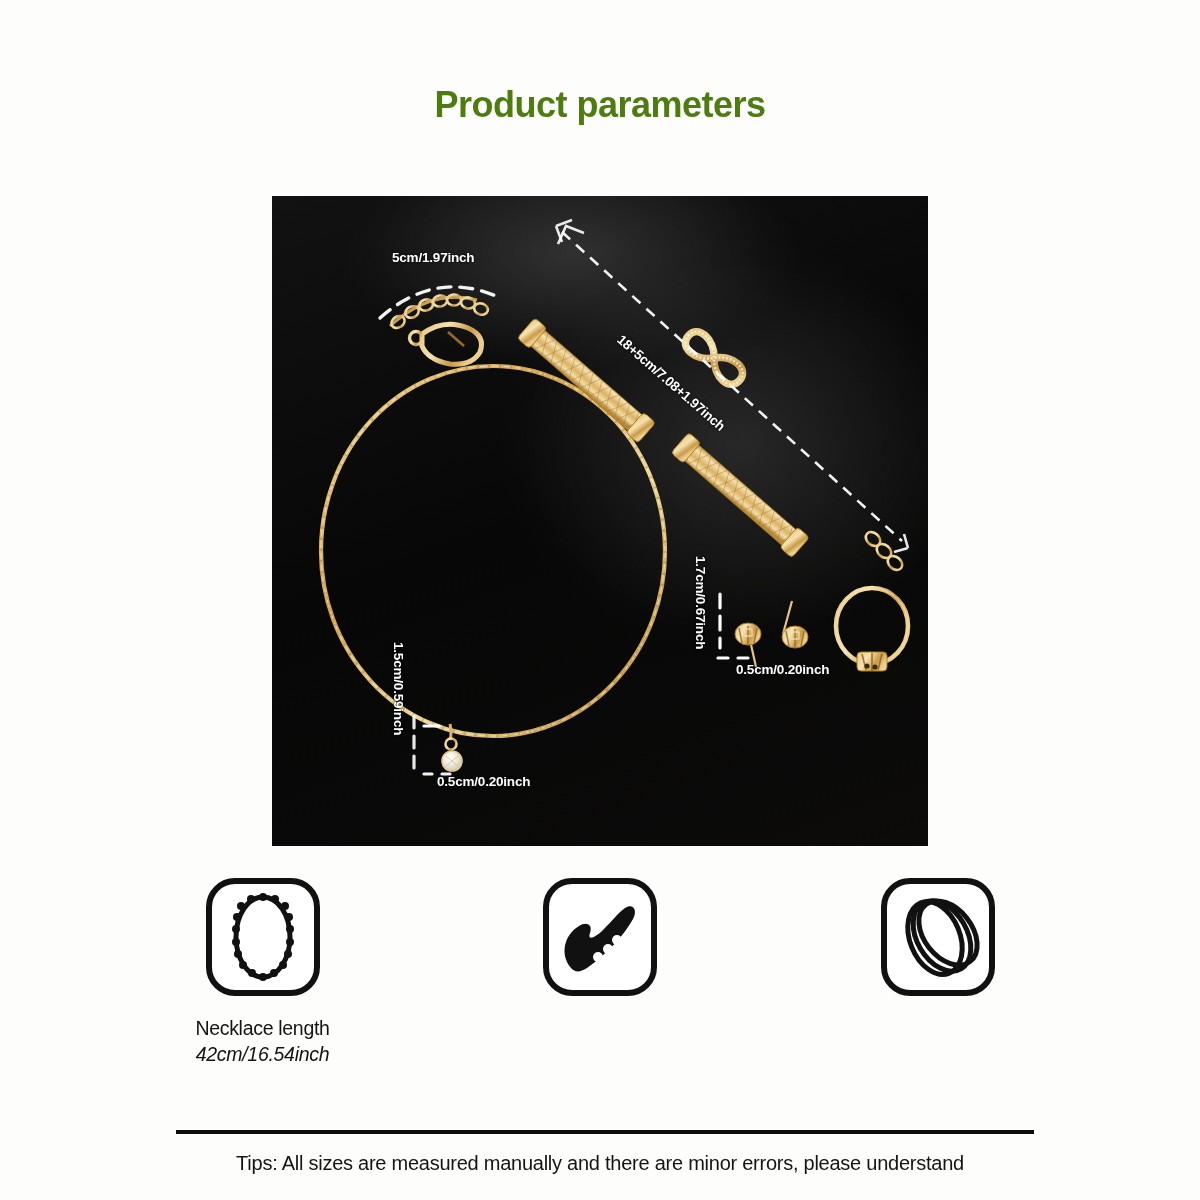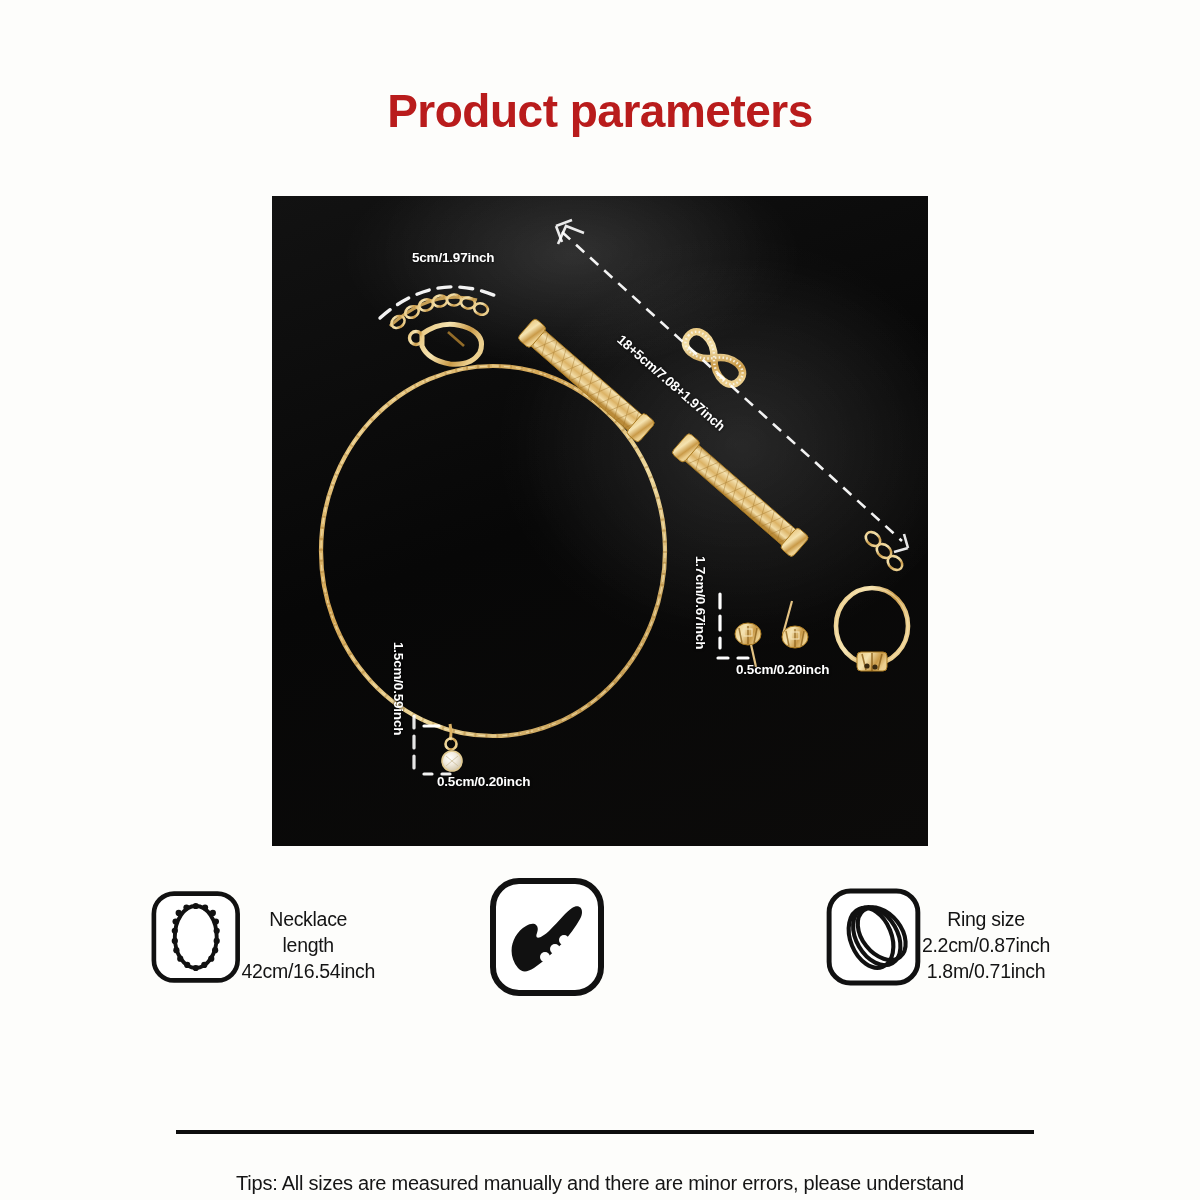--- a/index.html
+++ b/index.html
@@ -15,24 +15,24 @@
     position: relative;
   }
 
   
   .page-title {
     position: absolute;
     top: 84px;
     left: 0;
     width: 1200px;
     text-align: center;
-    font-size: 46px;
+    font-size: 36px;
     font-weight: 700;
     letter-spacing: -0.5px;
-    color: #b91c1c;
+    color: #4d7c0f;
   }
 
   
   .photo-panel {
     position: absolute;
     left: 272px;
     top: 196px;
     width: 656px;
     height: 650px;
     background: #090909;
@@ -61,58 +61,57 @@
     left: 150px;
     width: 900px;
     height: 300px;
     display: flex;
     justify-content: space-between;
     align-items: flex-start;
   }
   .icon-cell {
     width: 225px;
     display: flex;
-    flex-direction: row;
+    flex-direction: column;
     align-items: center;
   }
   .icon-box {
     width: 118px;
     height: 122px;
     display: block;
   }
   .icon-caption {
     margin-top: 18px;
     text-align: center;
     color: #141414;
     font-size: 19.5px;
     line-height: 1.32;
     letter-spacing: -0.3px;
   }
   .icon-caption .cap-title { display: block; }
-  .icon-caption .cap-val { display: block; }
+  .icon-caption .cap-val { display: block; font-style: italic; }
 
   
   .divider {
     position: absolute;
     left: 176px;
     top: 1130px;
     width: 858px;
     height: 4px;
     background: #0d0d0d;
   }
   .tips {
     position: absolute;
     left: 0;
     top: 1152px;
     width: 1200px;
     text-align: center;
     font-size: 20px;
     color: #151515;
     letter-spacing: -0.25px;
-    margin-top: 20px;
   }
 </style>
 </head>
 <body>
 
 <div class="page-title">Product parameters</div>
 
 <div class="photo-panel">
 
   <svg width="656" height="650" viewBox="0 0 656 650">
@@ -261,21 +260,21 @@
       <ellipse cx="600" cy="430" rx="36" ry="38" fill="none" stroke="#fae8bc" stroke-width="1.3" opacity="0.5"></ellipse>
       <g transform="translate(600,466)">
         <rect x="-15" y="-10" width="30" height="19" rx="4" fill="url(#gold2)" stroke="#a8781f" stroke-width="1"></rect>
         <path d="M-10 -8 L -6 8 M0 -9 L 0 9 M10 -8 L 6 8" stroke="#8a5f18" stroke-width="1.6" opacity="0.8"></path>
         <circle cx="-5" cy="4" r="2.6" fill="#3a2a10"></circle>
         <circle cx="3" cy="5" r="2.6" fill="#3a2a10"></circle>
       </g>
     </g>
   </svg>
 
-  <div class="ann" style="left:140px; top:54px;">5cm/1.97inch</div>
+  <div class="ann" style="left:120px; top:54px;">5cm/1.97inch</div>
 
   <div class="ann" style="left:352px; top:136px; transform:rotate(41deg); transform-origin:left top;">18+5cm/7.08+1.97inch</div>
 
   <div class="ann" style="left:134px; top:446px; transform:rotate(90deg); transform-origin:left top;">1.5cm/0.59inch</div>
 
   <div class="ann" style="left:165px; top:578px;">0.5cm/0.20inch</div>
 
   <div class="ann" style="left:436px; top:360px; transform:rotate(90deg); transform-origin:left top;">1.7cm/0.67inch</div>
 
   <div class="ann" style="left:464px; top:466px;">0.5cm/0.20inch</div>
@@ -324,23 +323,18 @@
     </svg>
   </div>
 
   <div class="icon-cell">
     <svg class="icon-box" viewBox="0 0 118 122">
       <rect x="5" y="5" width="108" height="112" rx="26" fill="#ffffff" stroke="#111111" stroke-width="6"></rect>
       <ellipse cx="56" cy="62" rx="25" ry="38" fill="none" stroke="#111111" stroke-width="5" transform="rotate(-22 56 62)"></ellipse>
       <ellipse cx="63" cy="60" rx="25" ry="38" fill="none" stroke="#111111" stroke-width="5" transform="rotate(-30 63 60)"></ellipse>
       <ellipse cx="69" cy="57" rx="24" ry="36" fill="none" stroke="#111111" stroke-width="5" transform="rotate(-38 69 57)"></ellipse>
     </svg>
-    <div class="icon-caption">
-      <span class="cap-title">Ring size</span>
-      <span class="cap-val">2.2cm/0.87inch</span>
-      <span class="cap-val">1.8m/0.71inch</span>
-    </div>
   </div>
 
 </div>
 
 <div class="divider"></div>
 <div class="tips">Tips: All sizes are measured manually and there are minor errors, please understand</div>
 
 </body></html>

